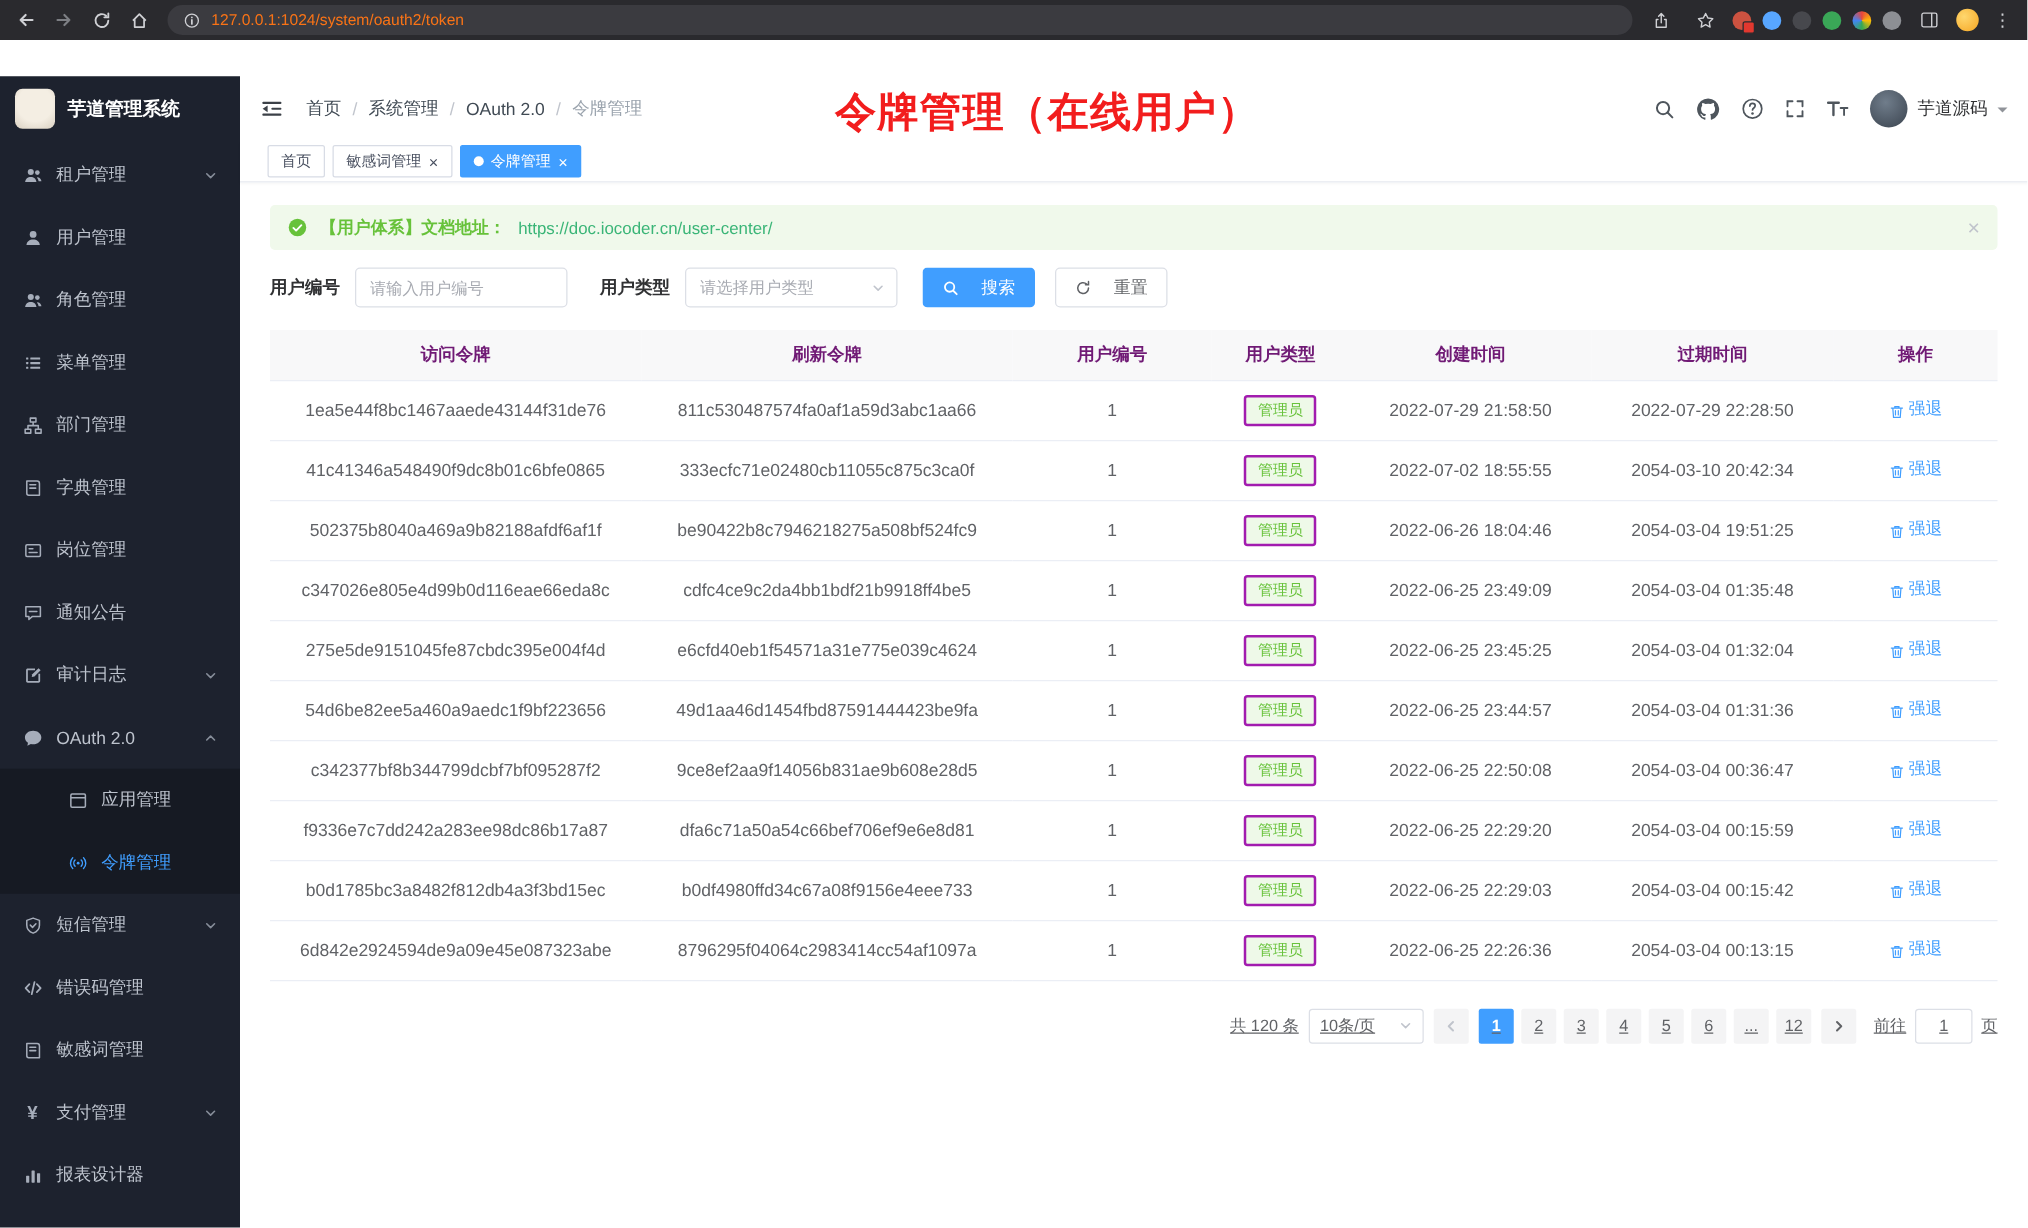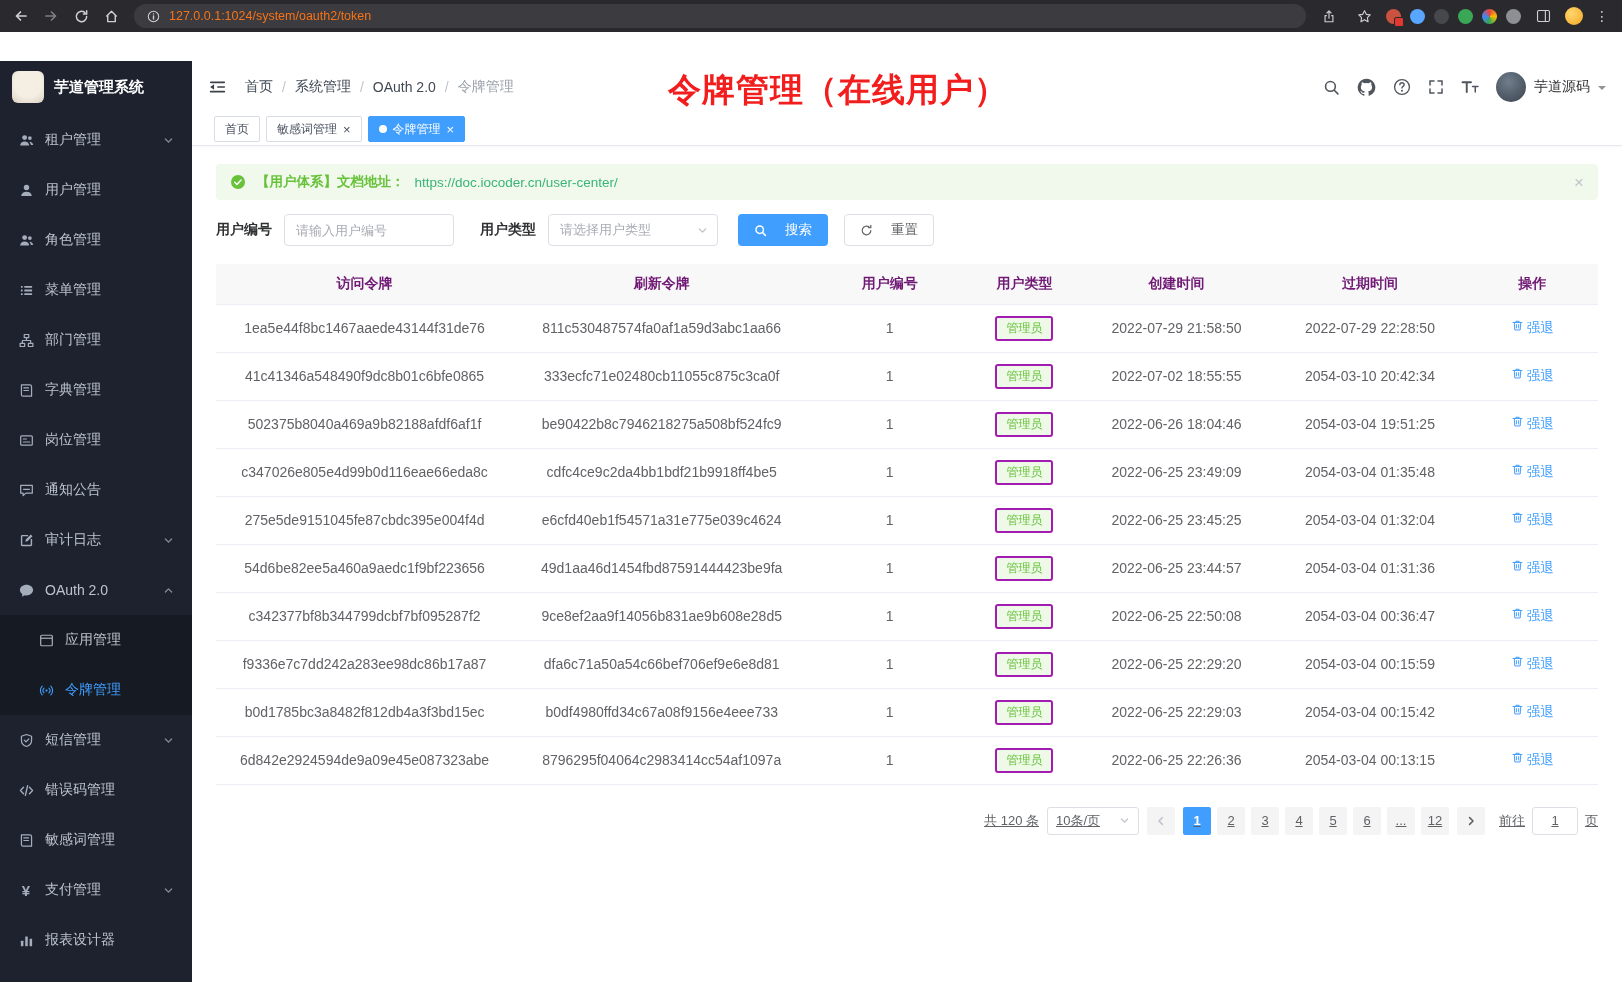--- a/index.html
+++ b/index.html
@@ -28,21 +28,21 @@
   .sidebar{width:192px;flex-shrink:0;background:var(--sidebar-bg,#1d222e);display:flex;flex-direction:column;overflow:hidden;}
   .logo{height:52px;display:flex;align-items:center;gap:10px;padding:0 12px;cursor:pointer;}
   .logo-img{width:32px;height:32px;border-radius:6px;background:radial-gradient(circle at 50% 38%,#f4eee3 55%,#d9d0c1);flex-shrink:0;}
   .logo-title{color:#fff;font-size:15px;font-weight:bold;white-space:nowrap;}
   .side-menu{flex:1;padding-top:2px;}
   .menu-item{height:50px;display:flex;align-items:center;gap:11px;padding:0 18px;color:#bdc3cd;font-size:14px;cursor:pointer;white-space:nowrap;}
   .menu-item .icn{width:16px;display:flex;justify-content:center;color:#a6adba;flex-shrink:0;}
   .menu-item .yen{font-weight:bold;font-size:15px;line-height:1;}
   .menu-item.active,.menu-item.active .icn{color:var(--accent,#409eff);}
   .submenu{background:var(--submenu-bg,#161a23);}
-  .submenu .menu-item{padding-left:38px;}
+  .submenu .menu-item{padding-left:54px;}
   .chev{margin-left:auto;color:#868d99;display:flex;}
   .chev.up svg{transform:rotate(180deg);}
 
   
   .main{flex:1;min-width:0;display:flex;flex-direction:column;background:#fff;}
   .topbar{height:52px;display:flex;align-items:center;gap:18px;padding:0 16px;}
   .fold{color:#3c4148;display:flex;cursor:pointer;}
   .breadcrumb{display:flex;align-items:center;gap:9px;font-size:14px;}
   .crumb{color:#404a54;cursor:pointer;}
   .crumb.last{color:#9aa3ad;cursor:default;}
@@ -77,21 +77,21 @@
   .fselect .chevc{color:#c0c4cc;display:flex;}
   .btn{height:32px;border-radius:4px;display:inline-flex;align-items:center;gap:18px;padding:0 15px;font-size:13.5px;cursor:pointer;border:1px solid transparent;font-family:inherit;}
   .btn-primary{background:var(--accent,#409eff);color:#fff;margin-left:8px;}
   .btn-plain{background:#fff;border-color:#dcdfe6;color:#606266;margin-left:4px;}
 
   .table-wrap{margin-top:18px;}
   table{width:100%;border-collapse:collapse;table-layout:fixed;}
   th{height:40px;background:#f8f8f9;color:#701a75;font-weight:bold;font-size:14px;text-align:center;border-bottom:1px solid #ebeef5;}
   td{height:48px;text-align:center;font-size:14px;color:#606266;border-bottom:1px solid #ebeef5;white-space:nowrap;overflow:hidden;}
   .tag-success{display:inline-block;padding:2px 9px;font-size:12px;border-radius:3px;color:var(--success,#67c23a);background:#eef9e8;border:2px solid #a21caf;}
-  .action-link{color:var(--accent,#409eff);font-size:13.5px;display:inline-flex;align-items:flex-start;gap:3px;cursor:pointer;text-decoration:none;font-family:Liberation Serif, serif;}
+  .action-link{color:var(--accent,#409eff);font-size:13.5px;display:inline-flex;align-items:flex-end;gap:3px;cursor:pointer;text-decoration:none;font-family:Liberation Serif, serif;}
 
   .pagination{display:flex;align-items:center;justify-content:flex-end;gap:8px;margin-top:22px;font-size:13px;color:#606266;text-decoration:underline;}
   .size-select{height:28px;min-width:92px;border:1px solid #dcdfe6;border-radius:3px;display:flex;align-items:center;justify-content:space-between;gap:8px;padding:0 8px;cursor:pointer;color:#606266;}
   .size-select .chevc{color:#c0c4cc;display:flex;}
   .pages{display:flex;gap:6px;}
   .pgbtn{min-width:28px;height:28px;padding:0 4px;border:none;border-radius:2px;background:#f4f4f5;color:#606266;font-size:13px;cursor:pointer;display:flex;align-items:center;justify-content:center;font-family:inherit;}
   .pgbtn.active{background:var(--accent,#409eff);color:#fff;font-weight:bold;}
   .pgbtn.disabled{color:#c0c4cc;cursor:default;}
   .goto{display:flex;align-items:center;gap:7px;margin-left:6px;}
   .goto-input{width:46px;height:28px;border:1px solid #dcdfe6;border-radius:3px;text-align:center;font-size:13px;color:#606266;outline:none;font-family:inherit;}

